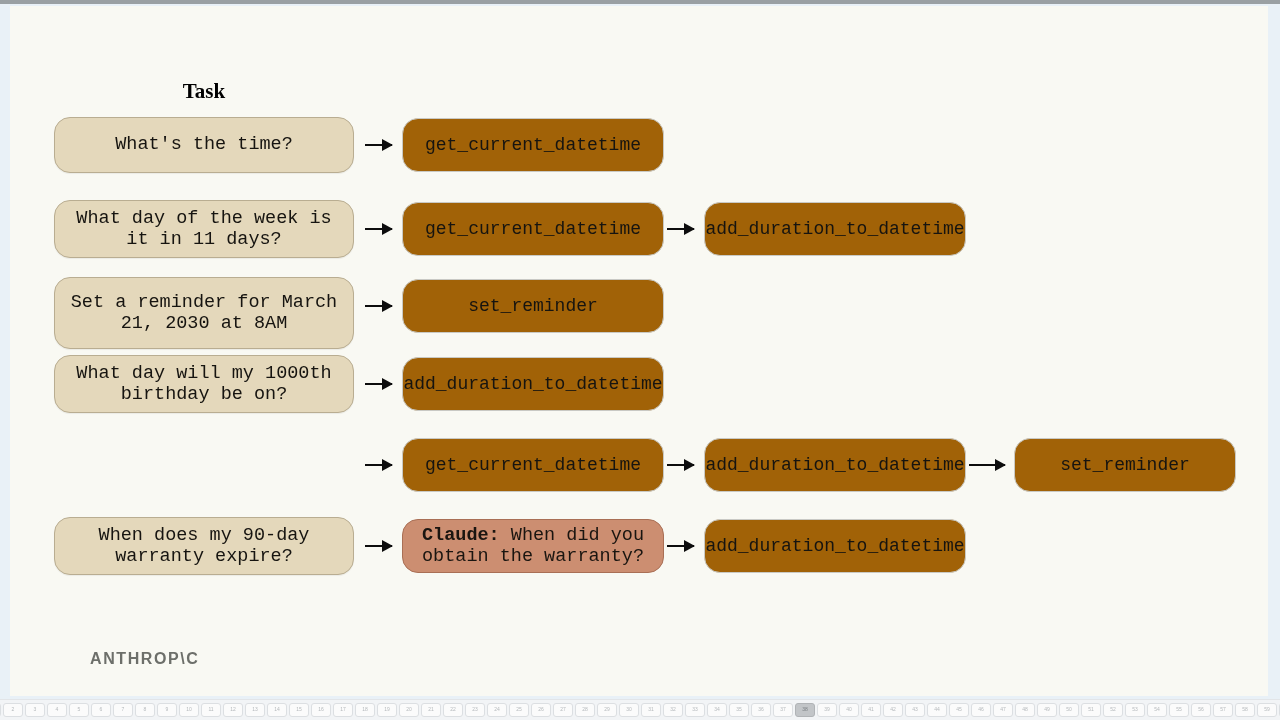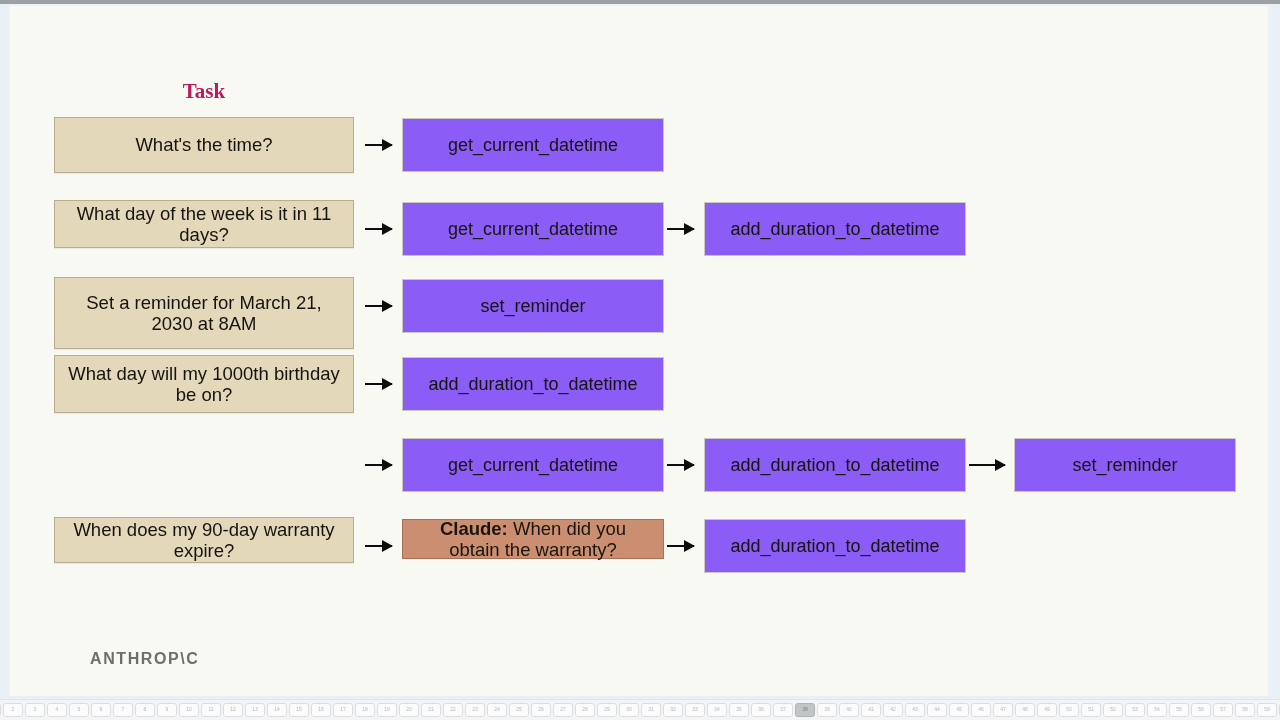--- a/index.html
+++ b/index.html
@@ -46,54 +46,54 @@
     width: 1258px;
     height: 690px;
     background: #f9f9f3;
   }
 
   .column-header {
     position: absolute;
     font-family: "Liberation Serif", serif;
     font-weight: bold;
     font-size: 21px;
-    color: #be185d;
+    color: #000000;
     text-align: center;
     white-space: nowrap;
   }
   .column-header.task-col   { left: 44px;  top: 73px; width: 300px; }
   .column-header.tool-col   { left: 392px; top: 73px; width: 262px; }
 
   .node {
     position: absolute;
     box-sizing: border-box;
     display: flex;
     align-items: center;
     justify-content: center;
     text-align: center;
-    border-radius: 0;
-    font-family: Liberation Sans, sans-serif;
+    border-radius: 16px;
+    font-family: Liberation Mono, monospace;
     color: #161410;
     line-height: 1.16;
   }
 
   
   .node.task {
     left: 44px;
     width: 300px;
     background: #e4d8bb;
     border: 1px solid #b9ad91;
     font-size: 18.5px;
     padding: 4px 10px;
     box-shadow: 0 1px 1px rgba(0,0,0,0.06);
   }
 
   
   .node.tool {
-    background: #8b5cf6;
+    background: #a16207;
     border: 1px solid #c9c9c4;
     font-size: 18px;
     padding: 4px 12px;
   }
 
   .node.tool.c1 { left: 392px; width: 262px; }
   .node.tool.c2 { left: 694px; width: 262px; }
   .node.tool.c3 { left: 1004px; width: 222px; }
 
   
@@ -177,44 +177,44 @@
   <div class="viewer-accent-dot"></div>
 
   <div class="slide">
 
     <div class="column-header task-col">Task</div>
 
     <div class="node task" style="top:111px; height:56px;">What's the time?</div>
     <div class="arrow" style="left:355px; top:138px; width:27px;"></div>
     <div class="node tool c1" style="top:112px; height:54px;">get_current_datetime</div>
 
-    <div class="node task" style="top:194px; height:48px;">What day of the week is it in 11 days?</div>
+    <div class="node task" style="top:194px; height:58px;">What day of the week is it in 11 days?</div>
     <div class="arrow" style="left:355px; top:222px; width:27px;"></div>
     <div class="node tool c1" style="top:196px; height:54px;">get_current_datetime</div>
     <div class="arrow" style="left:657px; top:222px; width:27px;"></div>
     <div class="node tool c2" style="top:196px; height:54px;">add_duration_to_datetime</div>
 
     <div class="node task" style="top:271px; height:72px;">Set a reminder for March 21, 2030 at 8AM</div>
     <div class="arrow" style="left:355px; top:299px; width:27px;"></div>
     <div class="node tool c1" style="top:273px; height:54px;">set_reminder</div>
 
     <div class="node task" style="top:349px; height:58px;">What day will my 1000th birthday be on?</div>
     <div class="arrow" style="left:355px; top:377px; width:27px;"></div>
     <div class="node tool c1" style="top:351px; height:54px;">add_duration_to_datetime</div>
 
     <div class="arrow" style="left:355px; top:458px; width:27px;"></div>
     <div class="node tool c1" style="top:432px; height:54px;">get_current_datetime</div>
     <div class="arrow" style="left:657px; top:458px; width:27px;"></div>
     <div class="node tool c2" style="top:432px; height:54px;">add_duration_to_datetime</div>
     <div class="arrow" style="left:959px; top:458px; width:36px;"></div>
     <div class="node tool c3" style="top:432px; height:54px;">set_reminder</div>
 
-    <div class="node task" style="top:511px; height:46px;">When does my 90-day warranty expire?</div>
+    <div class="node task" style="top:511px; height:58px;">When does my 90-day warranty expire?</div>
     <div class="arrow" style="left:355px; top:539px; width:27px;"></div>
-    <div class="node tool c1 claude" style="top:513px; height:40px;">
+    <div class="node tool c1 claude" style="top:513px; height:54px;">
       <span><b>Claude:</b><span> When did you obtain the warranty?</span></span>
     </div>
     <div class="arrow" style="left:657px; top:539px; width:27px;"></div>
     <div class="node tool c2" style="top:513px; height:54px;">add_duration_to_datetime</div>
 
     <div class="brand">ANTHROP\C</div>
   </div>
 
   <div class="slide-strip" id="slide-strip">
       <div class="strip-thumb">1</div>

